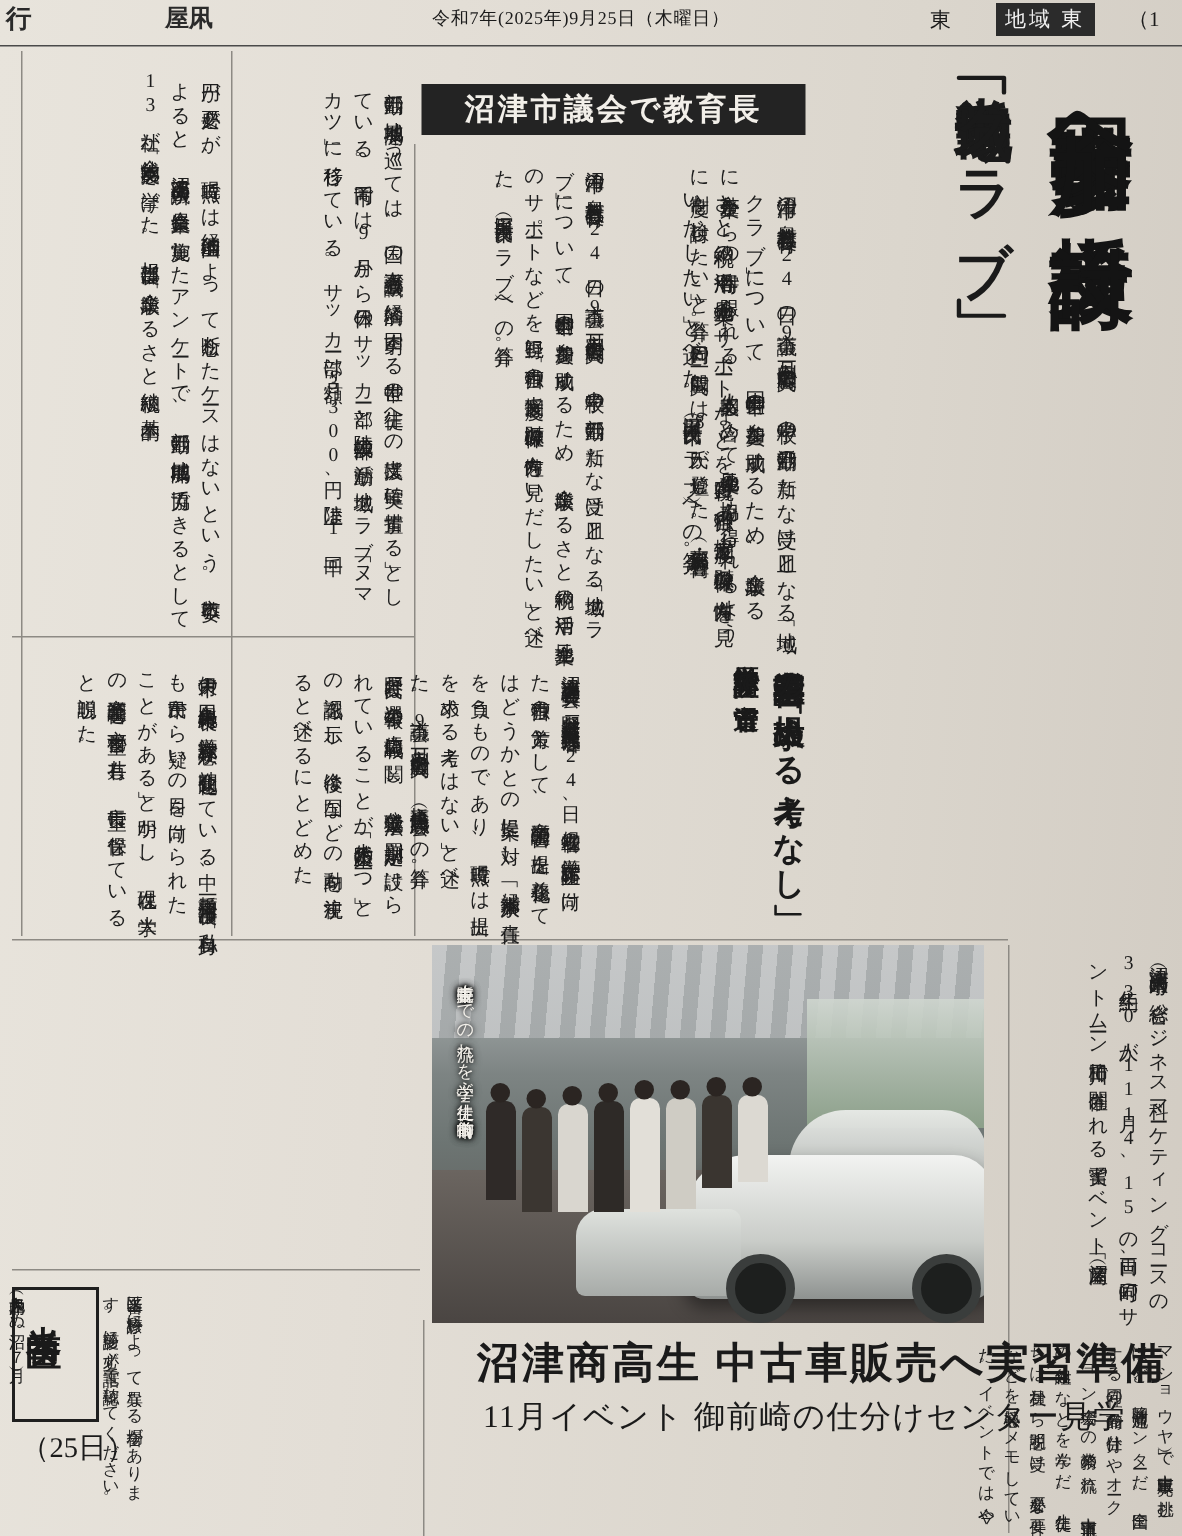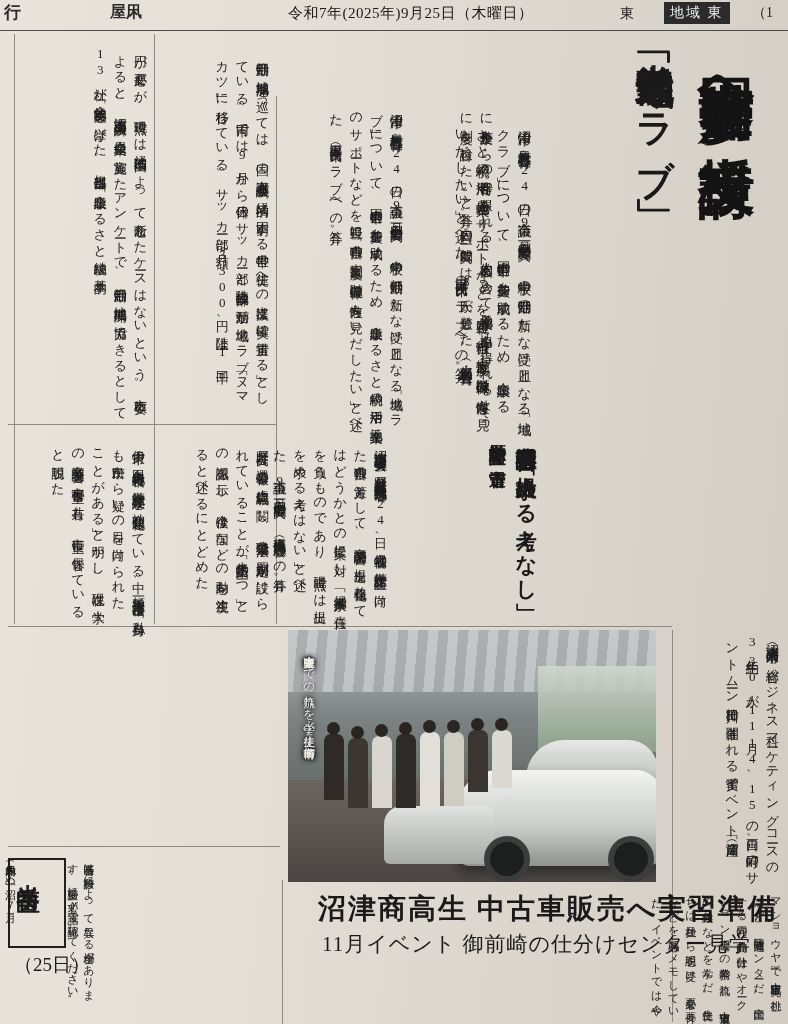--- a/index.html
+++ b/index.html
@@ -7,21 +7,21 @@
   #page{position:relative;width:788px;height:1024px;background:#ddd8d0;overflow:hidden;}
 
   
   #paper{position:absolute;inset:0;background:
      linear-gradient(95deg,#e8e4dc 0%,#e3ded6 35%,#dbd6cd 70%,#d2ccc3 100%);}
 
   
   #masthead{position:absolute;left:0;top:0;width:788px;height:30px;border-bottom:1px solid #4a4a4a;}
   #mh-left{position:absolute;left:4px;top:1px;font-size:17px;font-weight:bold;letter-spacing:1px;color:#2a2a2a;}
   #mh-left2{position:absolute;left:110px;top:2px;font-size:16px;font-weight:bold;color:#2a2a2a;}
-  #mh-date{position:absolute;left:288px;top:4px;font-size:15px;letter-spacing:0.5px;}
+  #mh-date{position:absolute;left:288px;top:4px;font-size:12px;letter-spacing:0.5px;}
   #mh-east{position:absolute;left:620px;top:5px;font-size:14px;}
   #mh-box{position:absolute;left:664px;top:2px;background:#2b2b2b;color:#efefef;font-size:14px;padding:2px 6px;letter-spacing:2px;}
   #mh-tail{position:absolute;left:752px;top:4px;font-size:14px;}
 
   
   #headline-main{position:absolute;right:4px;top:34px;width:86px;height:600px;}
   #headline-main .t{writing-mode:vertical-rl;text-orientation:upright;font-size:56px;font-weight:bold;line-height:1.02;letter-spacing:2px;color:#141414;font-family:"Liberation Serif",serif;}
   #headline-sub{position:absolute;right:92px;top:34px;width:62px;height:420px;}
   #headline-sub .t{writing-mode:vertical-rl;text-orientation:upright;font-size:38px;font-weight:bold;line-height:1.05;letter-spacing:1px;color:#1a1a1a;}
 
@@ -90,20 +90,23 @@
     <div id="mh-tail">（1</div>
   </div>
 
   <div id="headline-main">
     <div class="t">困窮世帯参加へ支援検討</div>
   </div>
   <div id="headline-sub">
     <div class="t">中学部活動「地域クラブ」</div>
   </div>
 
+  <div id="kicker">
+    <div class="t">沼津市議会で教育長</div>
+  </div>
 
   <div class="rule-v" style="left:14px;top:34px;height:590px;"></div>
   <div class="rule-v" style="left:154px;top:34px;height:590px;"></div>
   <div class="rule-v" style="left:276px;top:96px;height:528px;"></div>
   <div class="rule-h" style="left:8px;top:626px;width:664px;"></div>
   <div class="rule-h" style="left:8px;top:424px;width:268px;"></div>
   <div class="rule-v" style="left:672px;top:630px;height:392px;"></div>
   <div class="rule-h" style="left:8px;top:846px;width:272px;"></div>
   <div class="rule-v" style="left:282px;top:880px;height:144px;"></div>
 

